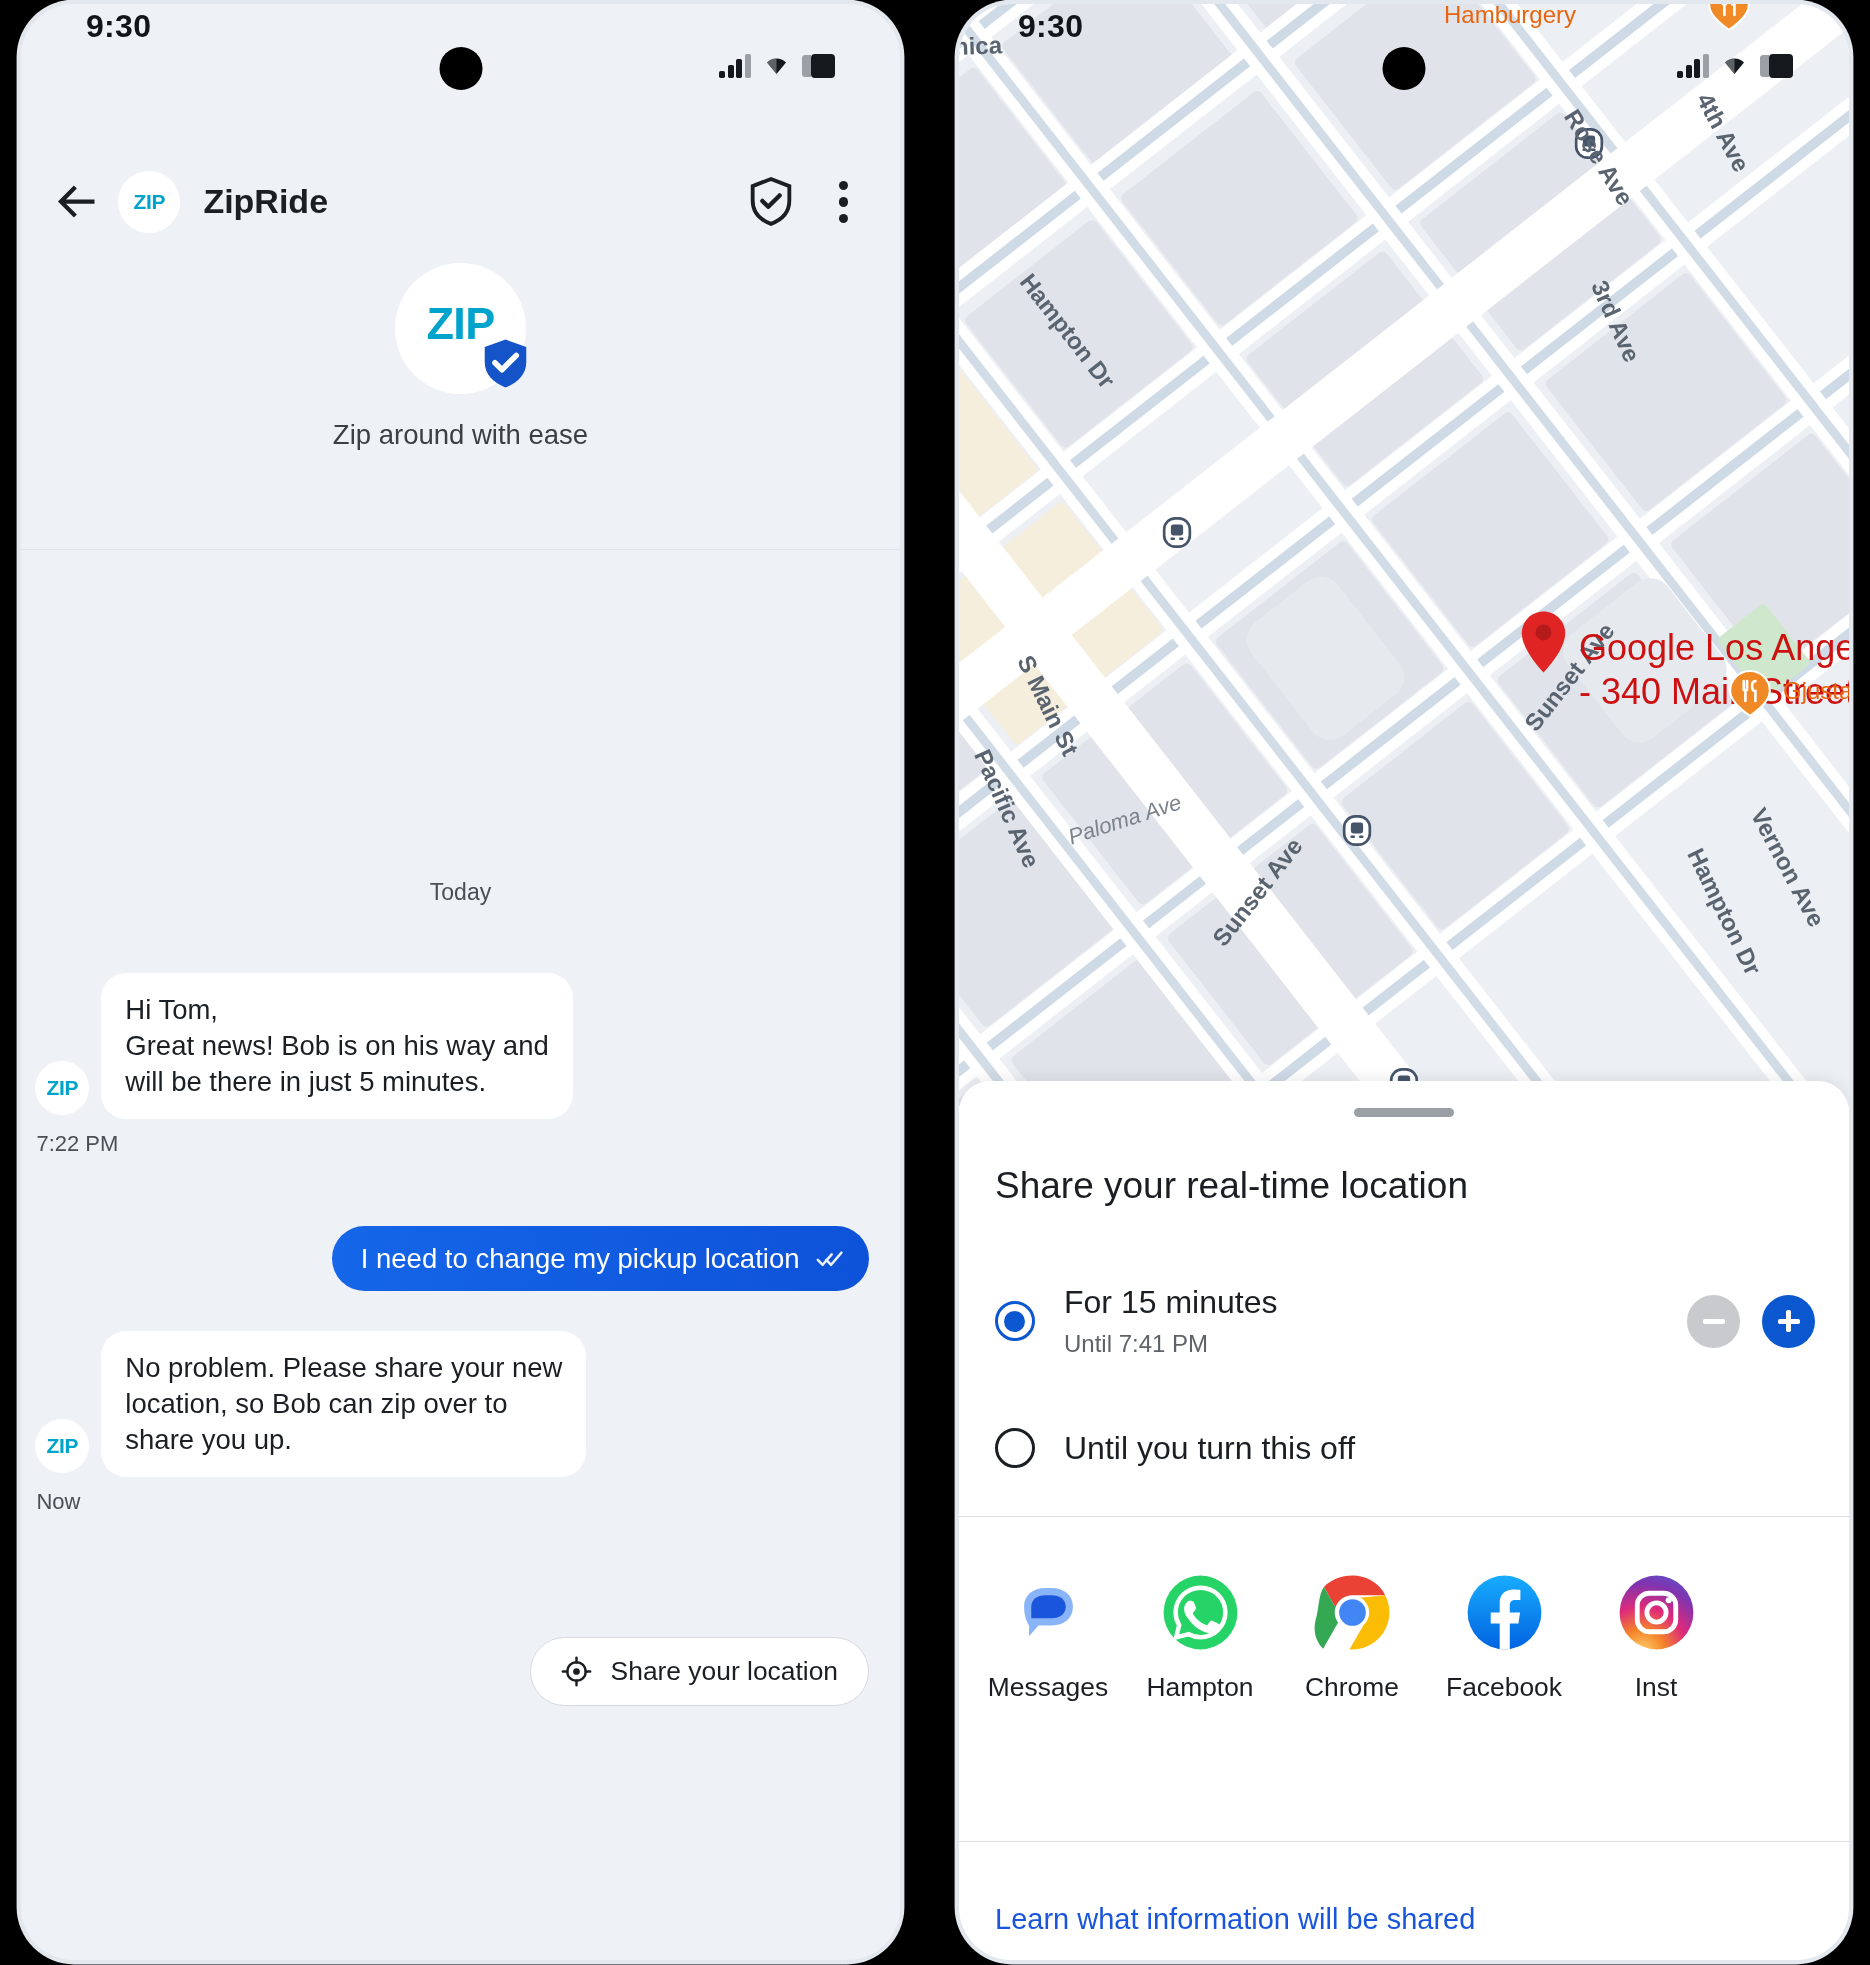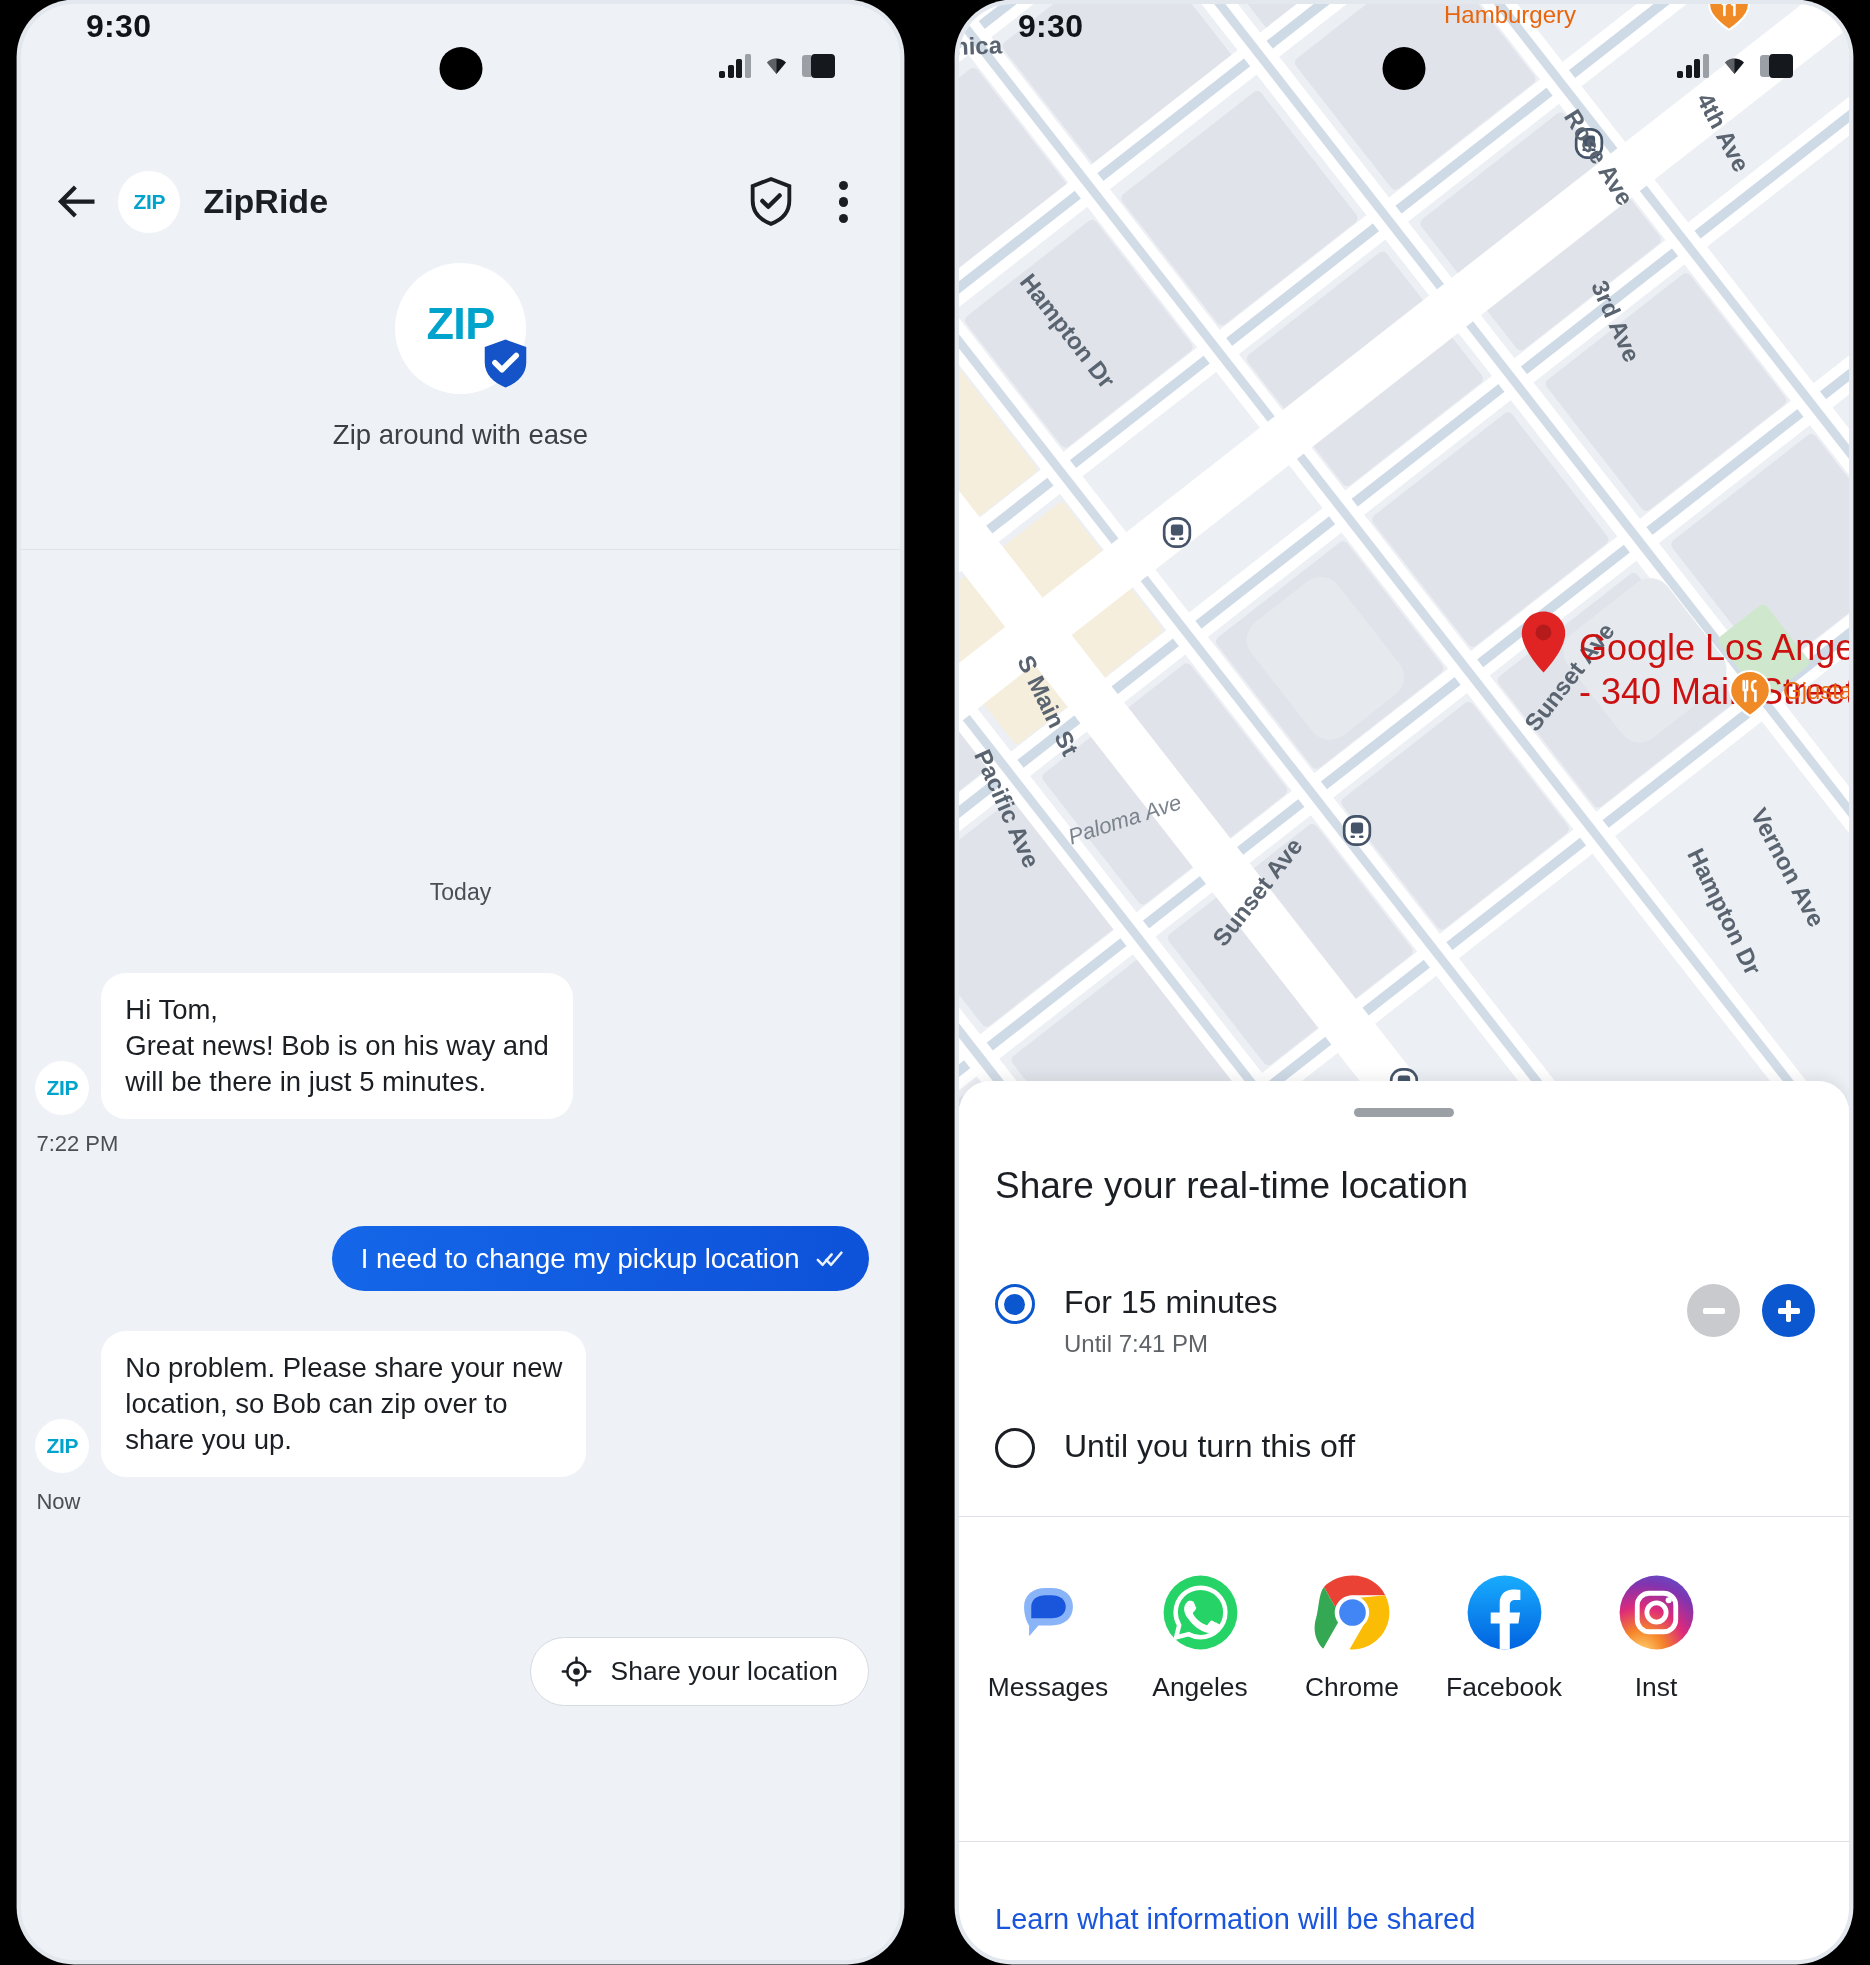--- a/index.html
+++ b/index.html
@@ -206,21 +206,21 @@
     box-shadow: 0 -3.3px 13.2px rgba(0,0,0,.07);
   }
   .grabber {
     position:absolute; left:50%; transform:translateX(-50%); top: 26.4px;
     width: 100px; height: 8.8px; border-radius: 5.5px; background:#9aa0a6;
   }
   .sheet-title {
     position:absolute; top: 84px; left: 36px; font-size: 37px; color:#1b1f24;
   }
   .opt {
-    position:absolute; left: 36px; right: 34px; display:flex; align-items:flex-start;
+    position:absolute; left: 36px; right: 34px; display:flex; align-items:center;
   }
   .radio { width: 40px; height:40px; flex:0 0 auto; position:relative;}
   .radio .outer {
     position:absolute; inset:0; border-radius:50%; border: 3.9px solid #1b1f24;
   }
   .radio.sel .outer { border-color:#0b57d0;}
   .radio.sel .inner {
     position:absolute; left:9.4px; top:9.4px; width:21px;height:21px;border-radius:50%;
     background:#0b57d0;
   }
@@ -684,21 +684,21 @@
         </div>
 
         <div class="app-item">
           <div class="app-ic">
             <svg width="77" height="77" viewBox="0 0 48 48">
               <circle cx="24" cy="24" r="23" fill="#25D366"></circle>
               <path d="M24 8.5 C15.4 8.5 8.5 15.4 8.5 24 c0 2.9.8 5.6 2.2 7.9 L8.8 39.5 l7.9-2.0 c2.2 1.2 4.7 1.9 7.3 1.9 8.6 0 15.5-6.9 15.5-15.5S32.6 8.5 24 8.5Z" fill="none" stroke="#fff" stroke-width="2.8"></path>
               <path d="M19.4 17.6 c-.4-.9-.8-.9-1.2-.9 h-1 c-.4 0-1 .1-1.5.7 -.5.6-1.9 1.9-1.9 4.5 0 2.7 2 5.3 2.2 5.6 .3.4 3.8 6 9.4 8.2 4.7 1.8 5.6 1.5 6.6 1.4 1-.1 3.3-1.4 3.8-2.7 .5-1.3.5-2.5.3-2.7-.1-.2-.5-.4-1-.7 -.6-.3-3.3-1.6-3.8-1.8-.5-.2-.9-.3-1.2.3 -.4.6-1.4 1.8-1.7 2.1 -.3.4-.6.4-1.2.1 -.6-.3-2.4-.9-4.6-2.8 -1.7-1.5-2.8-3.4-3.2-4 -.3-.6 0-.9.3-1.2 .3-.3.6-.7.9-1 .3-.4.4-.6.6-1 .2-.4.1-.8 0-1.1 -.2-.3-1.2-2.9-1.8-4Z" fill="#fff"></path>
             </svg>
           </div>
-          <div class="app-label">Angeles</div>
+          <div class="app-label">Hampton</div>
         </div>
 
         <div class="app-item">
           <div class="app-ic">
             <svg width="77" height="77" viewBox="0 0 48 48">
               <circle cx="24" cy="24" r="23" fill="#fff"></circle>
               <path d="M24 1 C33 1 40.8 5.9 44.4 13.2 H24 c-5 0-9.2 3.2-10.6 7.7 L6.2 8.1 C10.4 3.7 16.9 1 24 1Z" fill="#EA4335"></path>
               <path d="M6.2 8.1 l7.2 12.8 c-.3 1-.5 2-.5 3.1 0 2.3.8 4.5 2.1 6.2 L5.7 46.6 C1.0 42.1 -1 35 1.4 27.1 3 21.9 2.9 12 6.2 8.1Z" fill="#34A853"></path>
               <path d="M44.4 13.2 C46.1 16.4 47 20.1 47 24 c0 12.7-10.3 23-23 23 -.6 0-1.2 0-1.8-.1 l9.6-16.6 c1.4-1.7 2.2-3.9 2.2-6.3 0-4-2.2-7.4-5.5-9.2 Z" fill="#FBBC05"></path>
               <circle cx="24" cy="24" r="10.4" fill="#fff"></circle>

